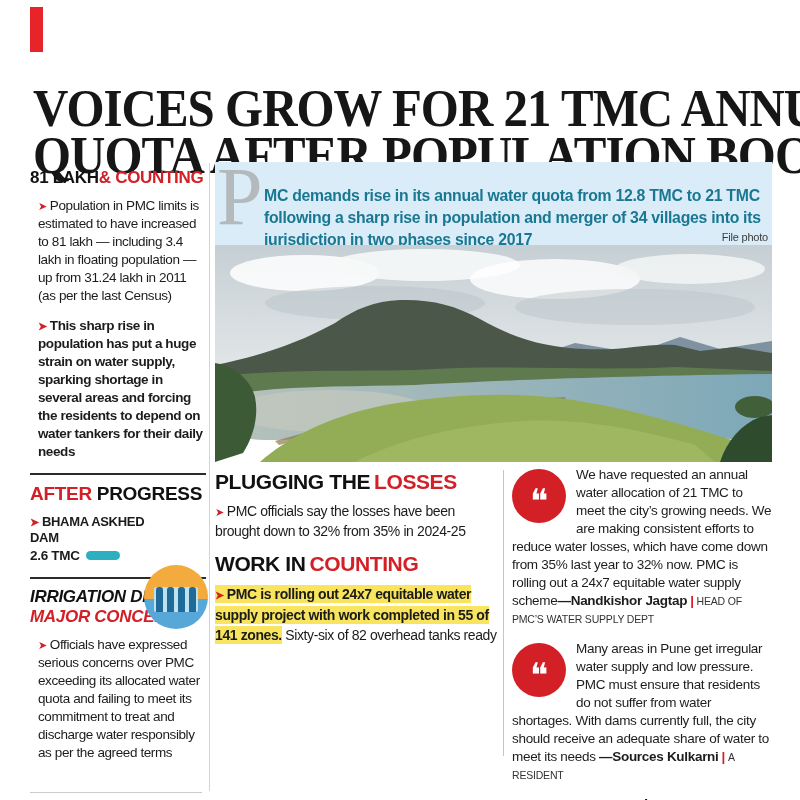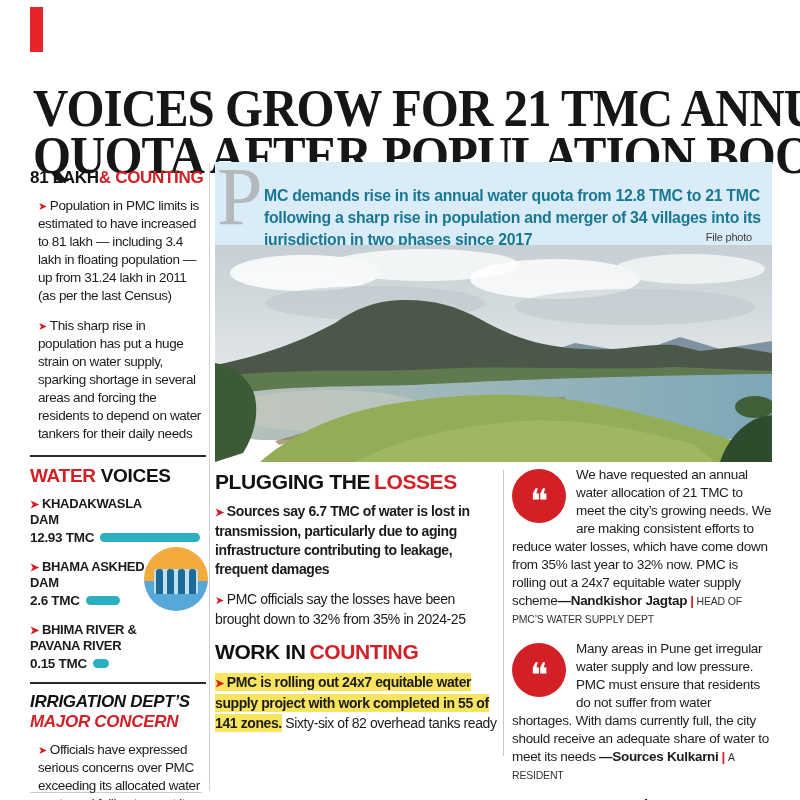--- a/index.html
+++ b/index.html
@@ -16,21 +16,21 @@
   .headline span{display:block;}
   
   .left-col{position:absolute;left:30px;top:160px;width:176px;}
   .left-divider{position:absolute;left:209px;top:163px;width:1px;height:628px;background:#d4d4d4;}
   .bottom-line{position:absolute;left:30px;top:792px;width:172px;height:1px;background:#cccccc;}
   .sec-title{font-size:17px;font-weight:bold;letter-spacing:-.3px;margin:8px 0 9px 0;color:#111;}
   .sec-title .red{}
   .sec-title span{display:inline;}
   .sec-title.two-line span{display:block;font-style:italic;}
   .bullet{font-size:13.5px;line-height:18px;letter-spacing:-.4px;margin:0 0 12px 8px;color:#1c1c1c;}
-  .bullet.bold{font-weight:normal;}
+  .bullet.bold{font-weight:bold;}
   .arrow{color:#d32027;font-size:11px;margin-right:3px;}
   .rule{border:0;border-top:2px solid #2b2b2b;margin:10px 0 8px 0;}
   
   .ws{position:relative;}
   .ws-title{font-size:19px;}
   .ws-item{margin-bottom:13px;}
   .ws-name{font-size:13px;font-weight:bold;letter-spacing:-.3px;line-height:16px;width:130px;}
   .ws-val{font-size:13.5px;font-weight:bold;letter-spacing:-.3px;}
   .bar{display:inline-block;height:9px;border-radius:5px;background:#2cb0bf;vertical-align:middle;margin-left:6px;}
   .bar-0{width:100px;}.bar-1{width:34px;}.bar-2{width:16px;}
@@ -38,21 +38,21 @@
             background:linear-gradient(#f3ab3d 0 53%, #57a7d8 53% 100%);}
   .gates{position:absolute;left:10px;top:22px;width:44px;height:25px;background:#bfe0ee;border-radius:2px;
          display:flex;justify-content:space-between;padding:0 2px;box-sizing:border-box;}
   .gates i{display:block;width:7px;height:100%;background:#1e6b99;border-radius:3px 3px 0 0;}
   
   .intro{position:absolute;left:215px;top:162px;width:557px;height:83px;background:#d9ecf8;}
   .drop-cap{position:absolute;left:2px;top:-6px;font-family:"Liberation Serif",serif;
             font-size:82px;line-height:82px;color:#b4b9bc;font-weight:normal;}
   .intro-text{position:absolute;left:49px;top:6px;width:540px;font-weight:bold;color:#1a7791;
               font-size:17px;line-height:22px;letter-spacing:-.3px;transform:scaleX(.93);transform-origin:0 0;}
-  .photo-credit{position:absolute;right:20px;bottom:2px;font-size:11px;color:#3c3c3c;letter-spacing:-.2px;}
+  .photo-credit{position:absolute;right:4px;bottom:2px;font-size:11px;color:#3c3c3c;letter-spacing:-.2px;}
   
   .photo{position:absolute;left:215px;top:245px;width:557px;height:217px;overflow:hidden;}
   .photo svg{display:block;width:100%;height:100%;}
   
   .center-col{position:absolute;left:215px;top:466px;width:284px;}
   .right-col{position:absolute;left:512px;top:466px;width:262px;}
   .vdivider{position:absolute;left:503px;top:470px;width:1px;height:286px;background:#c6c6c6;}
   .sec-title2{font-size:21px;font-weight:bold;letter-spacing:-.4px;margin:4px 0 8px 0;color:#111;}
   .sec-title2 .red{margin-left:4px;}
   .cbullet{font-size:14px;line-height:19px;letter-spacing:-.4px;margin:0 0 11px 0;}
@@ -91,36 +91,28 @@
 
     <section>
       <div class="sec-title"><span>81 LAKH</span><span class="red">&amp; COUNTING</span></div>
       <p class="bullet"><span class="arrow">➤</span><span>Population in PMC limits is estimated to have increased to 81 lakh — including 3.4 lakh in floating population — up from 31.24 lakh in 2011 (as per the last Census)</span></p>
       <p class="bullet bold"><span class="arrow">➤</span><span>This sharp rise in population has put a huge strain on water supply, sparking shortage in several areas and forcing the residents to depend on water tankers for their daily needs</span></p>
     </section>
 
     <hr class="rule">
 
     <section class="ws">
-      <div class="sec-title ws-title"><span class="red">WATER</span><span style="margin-left:5px">VOICES</span></div>
+      <div class="sec-title ws-title"><span class="red">AFTER</span><span style="margin-left:5px">PROGRESS</span></div>
 
-      <div class="ws-item">
-        <div class="ws-name"><span class="arrow">➤</span><span>KHADAKWASLA DAM</span></div>
-        <span class="ws-val">12.93 TMC</span><span class="bar bar-0"></span>
-      </div>
 
       <div class="ws-item">
         <div class="ws-name"><span class="arrow">➤</span><span>BHAMA ASKHED DAM</span></div>
         <span class="ws-val">2.6 TMC</span><span class="bar bar-1"></span>
       </div>
 
-      <div class="ws-item" style="margin-bottom:4px">
-        <div class="ws-name"><span class="arrow">➤</span><span>BHIMA RIVER &amp; PAVANA RIVER</span></div>
-        <span class="ws-val">0.15 TMC</span><span class="bar bar-2"></span>
-      </div>
 
       <div class="dam-icon">
         <div class="gates">
             <i></i>
             <i></i>
             <i></i>
             <i></i>
           </div>
       </div>
     </section>
@@ -172,21 +164,20 @@
       <path d="M0,118 C20,122 35,134 40,152 C44,172 38,192 28,208 L0,217 Z" fill="#3c5a35"></path>
       <ellipse cx="540" cy="162" rx="20" ry="11" fill="#41603a"></ellipse>
       <path d="M505,217 C512,196 525,180 545,172 L557,170 L557,217 Z" fill="#2e4c2d"></path>
     </svg>
   </div>
 
   <div class="vdivider"></div>
 
   <div class="center-col">
     <div class="sec-title2"><span>PLUGGING THE</span><span class="red">LOSSES</span></div>
-    <p class="cbullet bold"><span class="arrow">➤</span><span>Sources say 6.7 TMC of water is lost in transmission, particularly due to aging infrastructure contributing to leakage, frequent damages</span></p>
     <p class="cbullet"><span class="arrow">➤</span><span>PMC officials say the losses have been brought down to 32% from 35% in 2024-25</span></p>
 
     <div class="sec-title2"><span>WORK IN</span><span class="red">COUNTING</span></div>
 
 
     <p class="hl-para"><span class="hl"><span class="arrow">➤</span><span>PMC is rolling out 24x7 equitable water supply project with work completed in 55 of 141 zones.</span></span><span> Sixty-six of 82 overhead tanks ready</span></p>
   </div>
 
   <div class="right-col">
 

